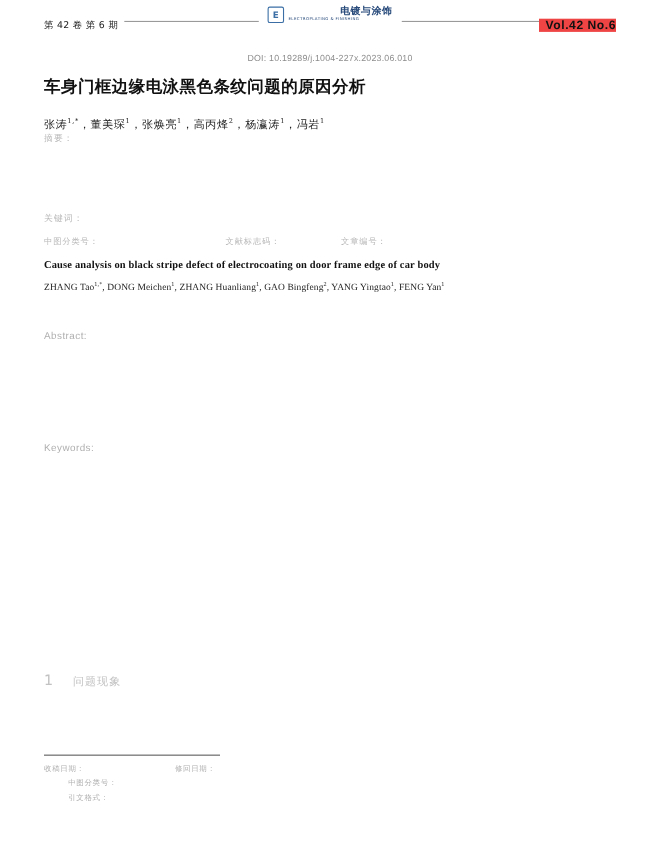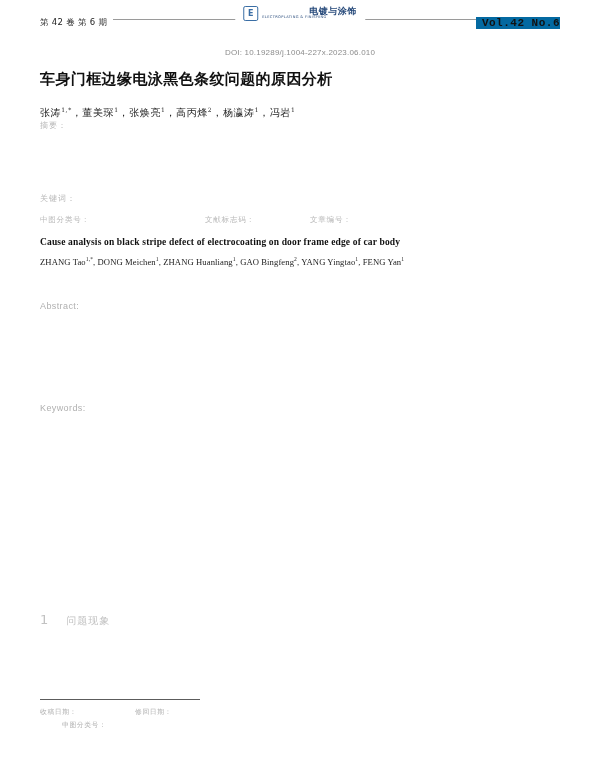--- a/index.html
+++ b/index.html
@@ -36,28 +36,28 @@
     font-family: "DejaVu Sans", sans-serif;
     font-size: 8.5px;
     color: #222;
     letter-spacing: 0.3px;
     white-space: nowrap;
     z-index: 2;
     background: #fff;
     padding-right: 6px;
   }
   .masthead-right {
-    font-family: Liberation Mono, monospace;
+    font-family: Liberation Sans, sans-serif;
     font-size: 11px;
     font-weight: bold;
     color: #111;
     letter-spacing: 0.5px;
     white-space: nowrap;
     z-index: 2;
-    background: #0369a1;
+    background: #ef4444;
     padding-left: 6px;
   }
   .masthead-rule {
     position: absolute;
     left: 0;
     right: 0;
     top: 19px;
     height: 1px;
     background: #9a9a9a;
     z-index: 0;
@@ -238,20 +238,21 @@
     background: #5c5c5c;
     margin-bottom: 6px;
   }
   .fn-row {
     display: flex;
     font-family: "DejaVu Sans", sans-serif;
     font-size: 6.8px;
     color: #b0b0b0;
     line-height: 1.9;
     letter-spacing: 0.6px;
+    gap: 24px;
   }
   .fn-row .fk { width: 95px; }
   .fn-row-single {
     font-family: "DejaVu Sans", sans-serif;
     font-size: 6.8px;
     color: #b0b0b0;
     line-height: 1.9;
     letter-spacing: 0.6px;
   }
   .fn-indent { padding-left: 22px; }
@@ -309,15 +310,16 @@
     <span class="section-title">问题现象</span>
   </div>
 
   <div class="footnote">
     <div class="footnote-rule"></div>
     <div class="fn-row">
       <span class="fk">收稿日期：</span>
       <span>修回日期：</span>
     </div>
     <div class="fn-row-single fn-indent">中图分类号：</div>
+    <div class="fn-row-single fn-indent">引文格式：</div>
   </div>
 
 </div>
 
 </body></html>

